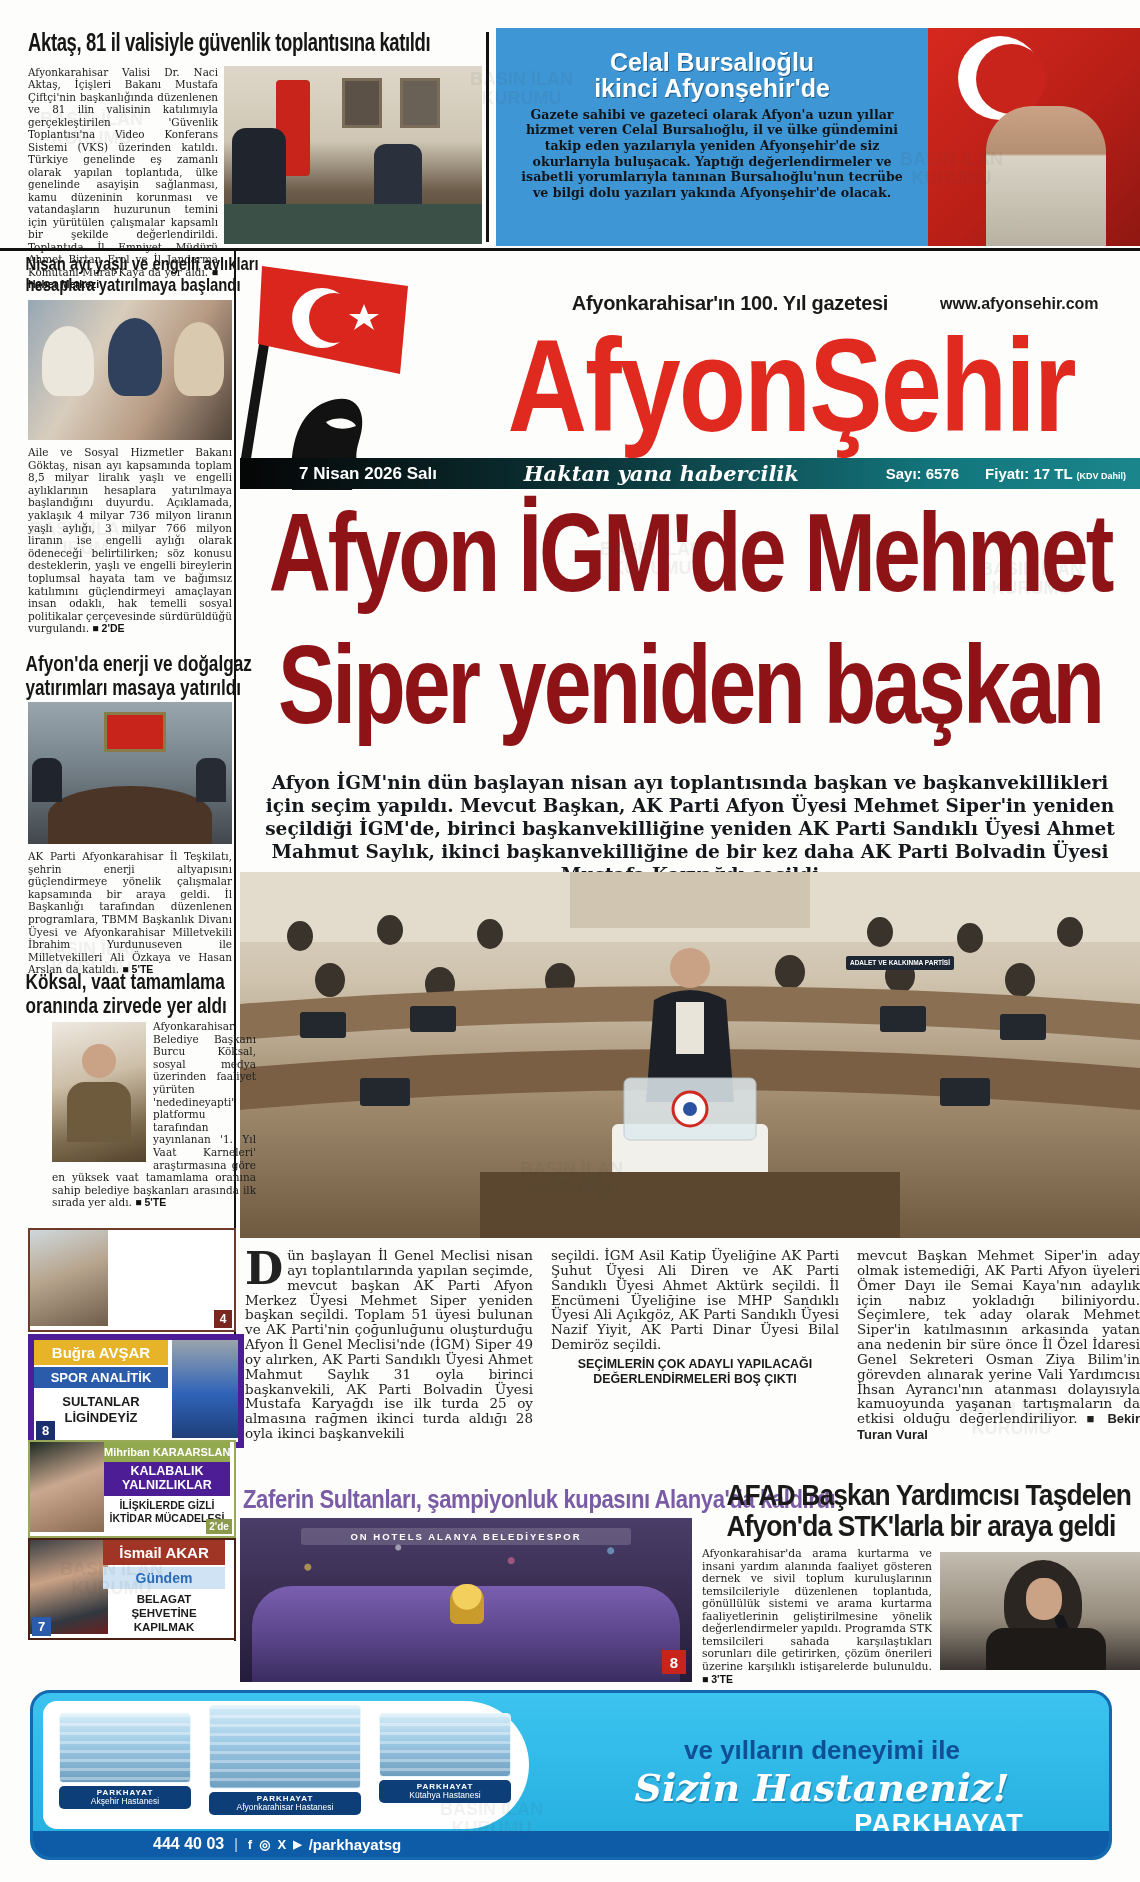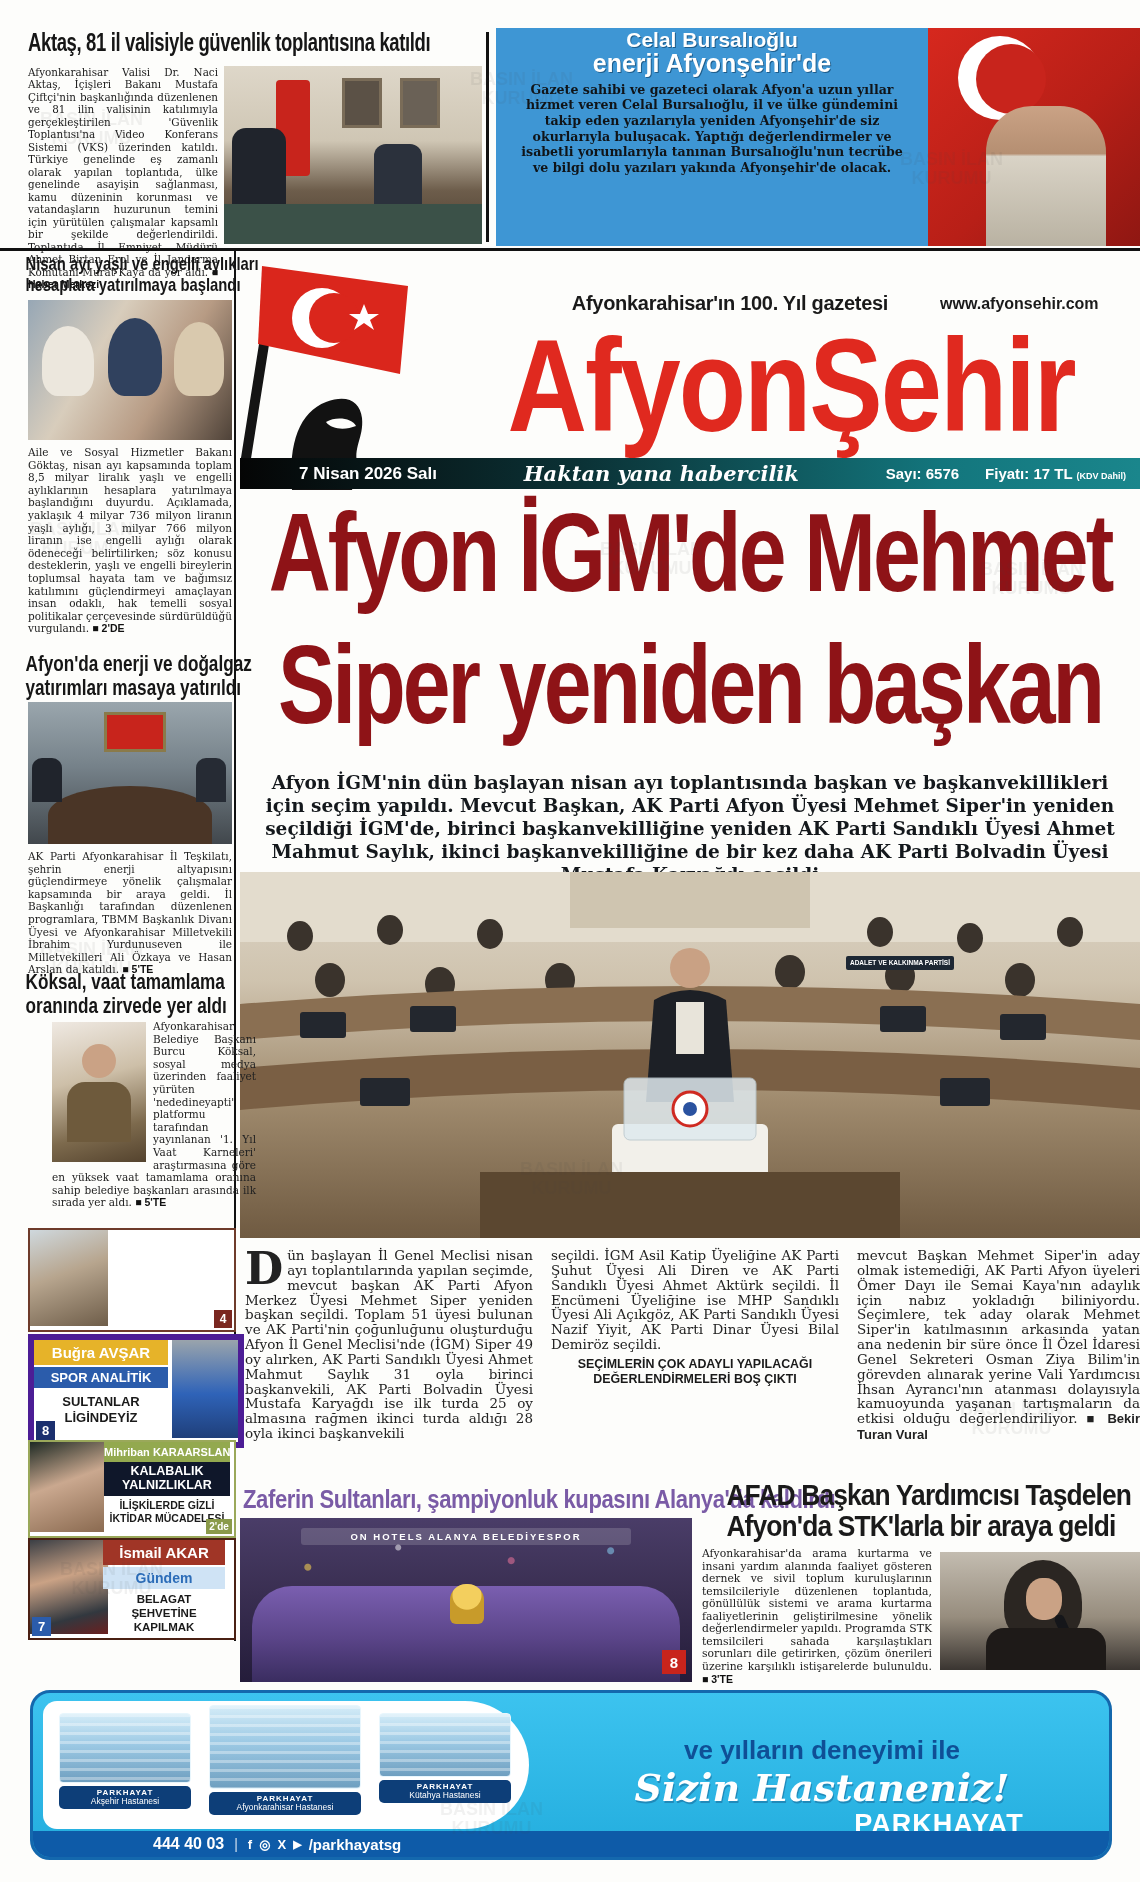--- a/index.html
+++ b/index.html
@@ -62,22 +62,22 @@
       <div class="abs" style="left:8px;top:62px;width:54px;height:90px;background:#20242c;border-radius:14px 14px 0 0;"></div>
       <div class="abs" style="left:150px;top:78px;width:48px;height:62px;background:#2b313c;border-radius:12px 12px 0 0;"></div>
       <div class="abs" style="left:0;bottom:0;width:100%;height:40px;background:#3b5148;"></div>
     </div>
   </div>
 
   <div class="abs rule" style="left:486px;top:32px;width:3px;height:210px;"></div>
 
   <div class="abs" style="left:496px;top:28px;width:644px;height:218px;background:#3e96d4;">
     <div class="abs" style="left:0;top:0;width:432px;height:218px;">
-      <div class="ctr bold" style="font-size:21px;color:#fff;margin-top:0;text-shadow:1px 1px 0 #1e5c8a;">Celal Bursalıoğlu</div>
-      <div class="ctr bold" style="font-size:25px;color:#fff;line-height:.95;text-shadow:1px 1px 0 #1e5c8a;">enerji Afyonşehir'de</div>
+      <div class="ctr bold" style="font-size:25px;color:#fff;margin-top:20px;text-shadow:1px 1px 0 #1e5c8a;">Celal Bursalıoğlu</div>
+      <div class="ctr bold" style="font-size:25px;color:#fff;line-height:.95;text-shadow:1px 1px 0 #1e5c8a;">ikinci Afyonşehir'de</div>
       <div class="serif ctr bold" style="margin:6px 20px 0 20px;font-size:12.6px;line-height:1.24;color:#101418;">Gazete sahibi ve gazeteci olarak Afyon'a uzun yıllar hizmet veren Celal Bursalıoğlu, il ve ülke gündemini takip eden yazılarıyla yeniden Afyonşehir'de siz okurlarıyla buluşacak. Yaptığı değerlendirmeler ve isabetli yorumlarıyla tanınan Bursalıoğlu'nun tecrübe ve bilgi dolu yazıları yakında Afyonşehir'de olacak.</div>
     </div>
     <div class="abs" style="left:432px;top:0;width:212px;height:218px;background:linear-gradient(135deg,#d6281e 0%,#b81f17 55%,#8f1712 100%);overflow:hidden;">
       <div class="abs" style="left:30px;top:8px;width:84px;height:84px;border-radius:50%;background:#fff;"></div>
       <div class="abs" style="left:48px;top:16px;width:70px;height:70px;border-radius:50%;background:#c8241c;"></div>
       <div class="abs" style="left:58px;top:78px;width:120px;height:140px;background:linear-gradient(180deg,#caa285 0%,#b58f72 34%,#d9d3c6 36%,#b9b2a2 100%);border-radius:46px 46px 0 0;"></div>
     </div>
   </div>
 
   <div class="abs rule" style="left:0;top:248px;width:1140px;height:3px;"></div>
@@ -267,21 +267,21 @@
         <div>LİGİNDEYİZ</div>
       </div>
     </div>
     <div class="badge" style="left:2px;bottom:2px;width:19px;height:19px;background:#1b2f6e;font-size:13px;">8</div>
   </div>
 
   <div class="cbox" style="top:1440px;height:94px;border:2px solid #9aa85a;">
     <div class="abs" style="left:0;top:0;width:74px;height:90px;background:linear-gradient(160deg,#1e2a24 0%,#caa88f 45%,#8a6a50 100%);"></div>
     <div class="abs" style="left:74px;top:0;width:126px;height:90px;">
       <div class="ctr bold nw" style="background:#93a94f;color:#fff;font-size:11px;padding:4px 0;">Mihriban KARAARSLAN</div>
-      <div class="ctr bold" style="background:#0f172a;color:#fff;font-size:12.5px;line-height:1.1;padding:3px 14px;">KALABALIK YALNIZLIKLAR</div>
+      <div class="ctr bold" style="background:#4c1d95;color:#fff;font-size:12.5px;line-height:1.1;padding:3px 14px;">KALABALIK YALNIZLIKLAR</div>
       <div class="ctr bold" style="font-size:10.5px;margin-top:3px;line-height:1.25;">
         <div>İLİŞKİLERDE GİZLİ</div>
         <div>İKTİDAR MÜCADELESİ</div>
       </div>
     </div>
     <div class="badge" style="right:2px;bottom:2px;width:26px;height:15px;background:#8a9a4a;font-size:10px;">2'de</div>
   </div>
 
   <div class="cbox" style="top:1538px;height:98px;border:2px solid #4a2013;">
     <div class="abs" style="left:0;top:0;width:78px;height:94px;background:linear-gradient(165deg,#3b3f45 0%,#caa285 40%,#32383f 78%,#6a1f1f 100%);"></div>

